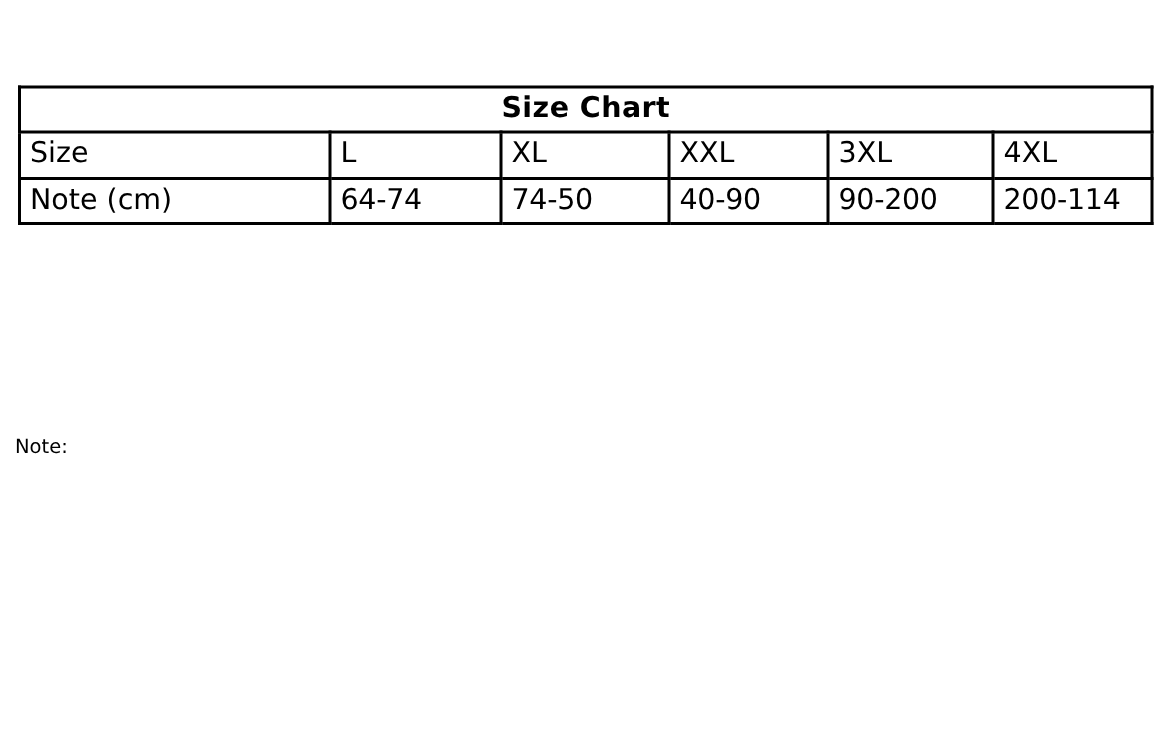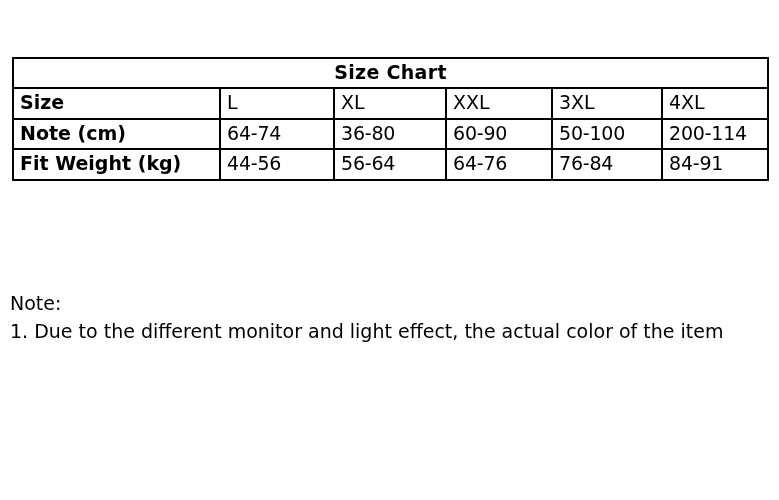--- a/index.html
+++ b/index.html
@@ -42,21 +42,21 @@
     overflow: hidden;
   }
   td.title-cell {
     text-align: center;
     font-size: 27px;
     font-weight: bold;
     padding: 6px 0 9px 0;
     letter-spacing: 0.3px;
   }
   td.row-header {
-    font-weight: bold;
+    font-weight: normal;
     font-size: 20px;
   }
   td.col-header {
     font-size: 19px;
   }
   td.data-cell {
     font-size: 19px;
     letter-spacing: -0.2px;
   }
   col.c0 { width: 207px; }
@@ -64,21 +64,21 @@
   col.c2 { width: 112px; }
   col.c3 { width: 106px; }
   col.c4 { width: 110px; }
   col.c5 { width: 106px; }
 
   .notes {
     position: absolute;
     left: 10px;
     top: 290px;
     width: 740px;
-    font-size: 19px;
+    font-size: 13px;
     line-height: 1.42;
   }
   .notes .note-line {
     white-space: pre-wrap;
   }
   .notes .note-head {
     margin-bottom: 1px;
   }
 </style>
 </head>
@@ -104,35 +104,26 @@
           <td class="row-header">Size</td>
           <td class="col-header">L</td>
           <td class="col-header">XL</td>
           <td class="col-header">XXL</td>
           <td class="col-header">3XL</td>
           <td class="col-header">4XL</td>
         </tr>
         <tr>
           <td class="row-header">Note (cm)</td>
           <td class="data-cell">64-74</td>
-          <td class="data-cell">36-80</td>
-          <td class="data-cell">60-90</td>
-          <td class="data-cell">50-100</td>
+          <td class="data-cell">74-50</td>
+          <td class="data-cell">40-90</td>
+          <td class="data-cell">90-200</td>
           <td class="data-cell">200-114</td>
-        </tr>
-        <tr>
-          <td class="row-header">Fit Weight (kg)</td>
-          <td class="data-cell">44-56</td>
-          <td class="data-cell">56-64</td>
-          <td class="data-cell">64-76</td>
-          <td class="data-cell">76-84</td>
-          <td class="data-cell">84-91</td>
         </tr>
       </tbody>
     </table>
   </div>
 
   <div class="notes">
     <div class="note-line note-head">Note:</div>
-    <div class="note-line">1. Due to the different monitor and light effect, the actual color of the item</div>
   </div>
 
 </div>
 
 </body></html>

